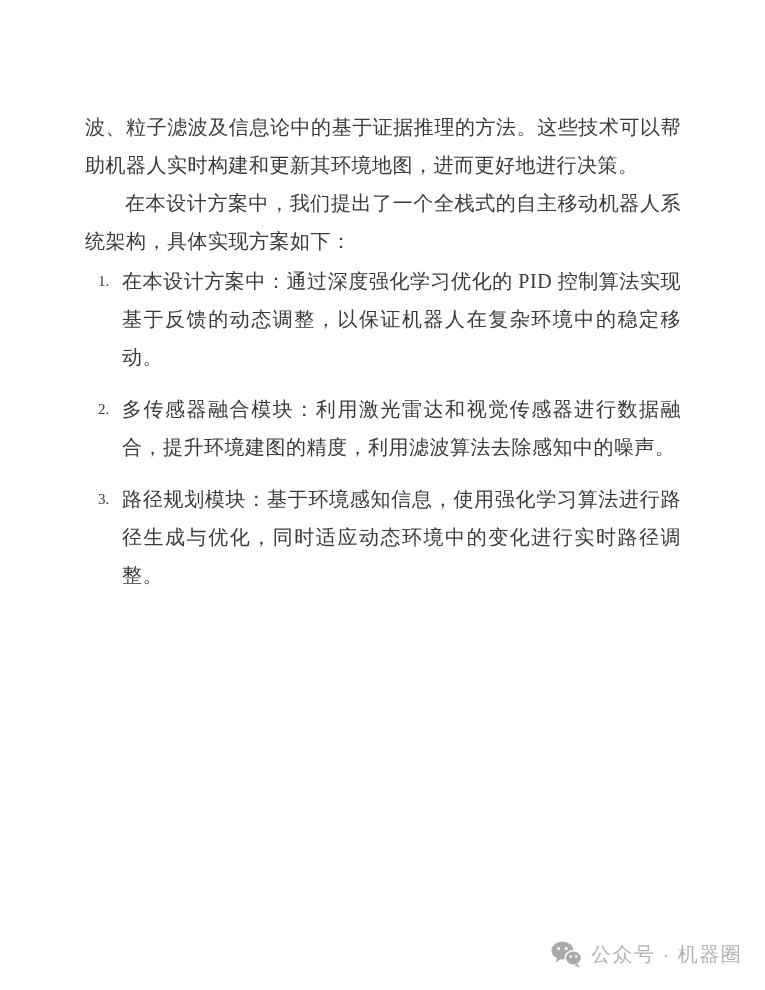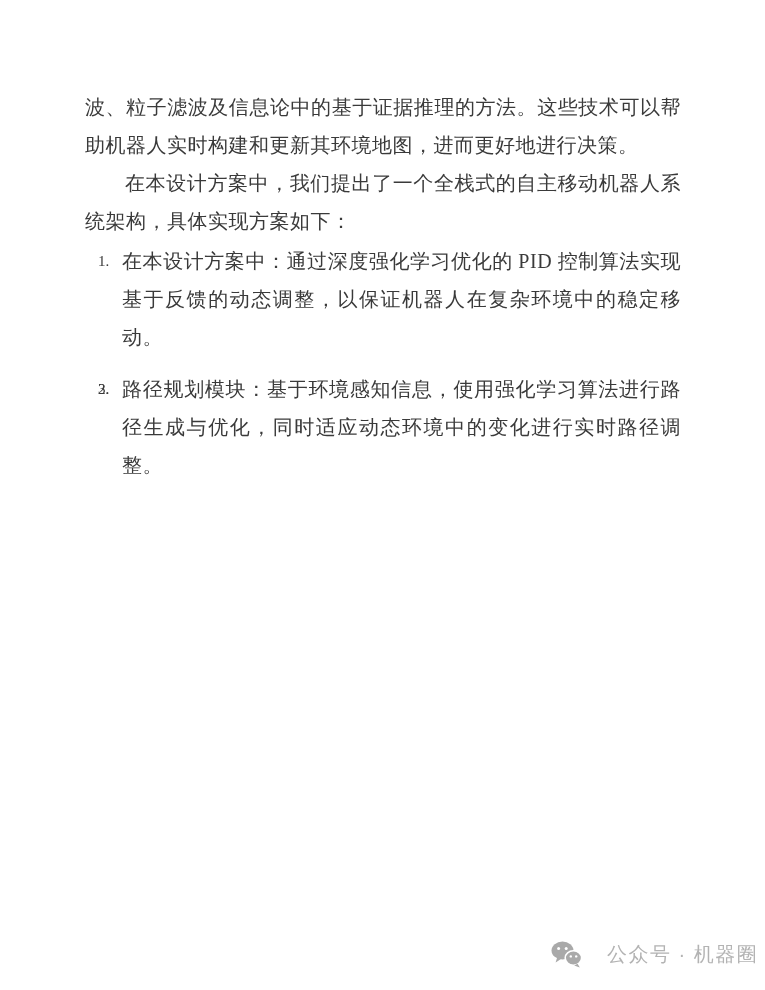--- a/index.html
+++ b/index.html
@@ -11,21 +11,21 @@
     position: relative;
     width: 765px;
     height: 990px;
     background: #ffffff;
     overflow: hidden;
     font-family: "Liberation Serif", "DejaVu Serif", serif;
   }
   .doc {
     position: absolute;
     left: 85px;
-    top: 88px;
+    top: 108px;
     width: 596px;
     font-size: 20px;
     line-height: 38px;
     letter-spacing: 0.5px;
     color: #3a3a3a;
     text-align: justify;
   }
   .para {
     margin: 0;
   }
@@ -57,21 +57,21 @@
     line-height: 39px;
     letter-spacing: 0;
     text-align: left;
   }
   .watermark {
     position: absolute;
     left: 551px;
     top: 941px;
     display: flex;
     align-items: flex-start;
-    gap: 25px;
+    gap: 9px;
   }
   .wm-text {
     font-family: "Liberation Sans", "DejaVu Sans", sans-serif;
     font-size: 20px;
     color: #b3b3b3;
     letter-spacing: 1.5px;
     white-space: nowrap;
   }
   .wm-icon {
     display: block;
@@ -82,21 +82,21 @@
 
 <div class="page">
 
   <div class="doc">
     <div id="para-container">
         <p class="para">波、粒子滤波及信息论中的基于证据推理的方法。这些技术可以帮助机器人实时构建和更新其环境地图，进而更好地进行决策。</p>
         <p class="para indent">在本设计方案中，我们提出了一个全栈式的自主移动机器人系统架构，具体实现方案如下：</p>
       </div>
     <ol class="num-list" id="list-container">
         <li><span class="num">1.</span><span>在本设计方案中：通过深度强化学习优化的 PID 控制算法实现基于反馈的动态调整，以保证机器人在复杂环境中的稳定移动。</span></li>
-        <li><span class="num">2.</span></li>
+        <li><span class="num">2.</span><span>多传感器融合模块：利用激光雷达和视觉传感器进行数据融合，提升环境建图的精度，利用滤波算法去除感知中的噪声。</span></li>
         <li><span class="num">3.</span><span>路径规划模块：基于环境感知信息，使用强化学习算法进行路径生成与优化，同时适应动态环境中的变化进行实时路径调整。</span></li>
       </ol>
   </div>
 
   <div class="watermark">
     <svg class="wm-icon" width="31" height="27" viewBox="0 0 31 27" xmlns="http://www.w3.org/2000/svg">
       <ellipse cx="11.5" cy="9.5" rx="11" ry="9" fill="#a9a9a9"></ellipse>
       <path d="M6.2 16.2 L4.6 21.4 L10.4 17.7 Z" fill="#a9a9a9"></path>
       <circle cx="7.6" cy="7.6" r="1.5" fill="#ffffff"></circle>
       <circle cx="15.2" cy="7.6" r="1.5" fill="#ffffff"></circle>

